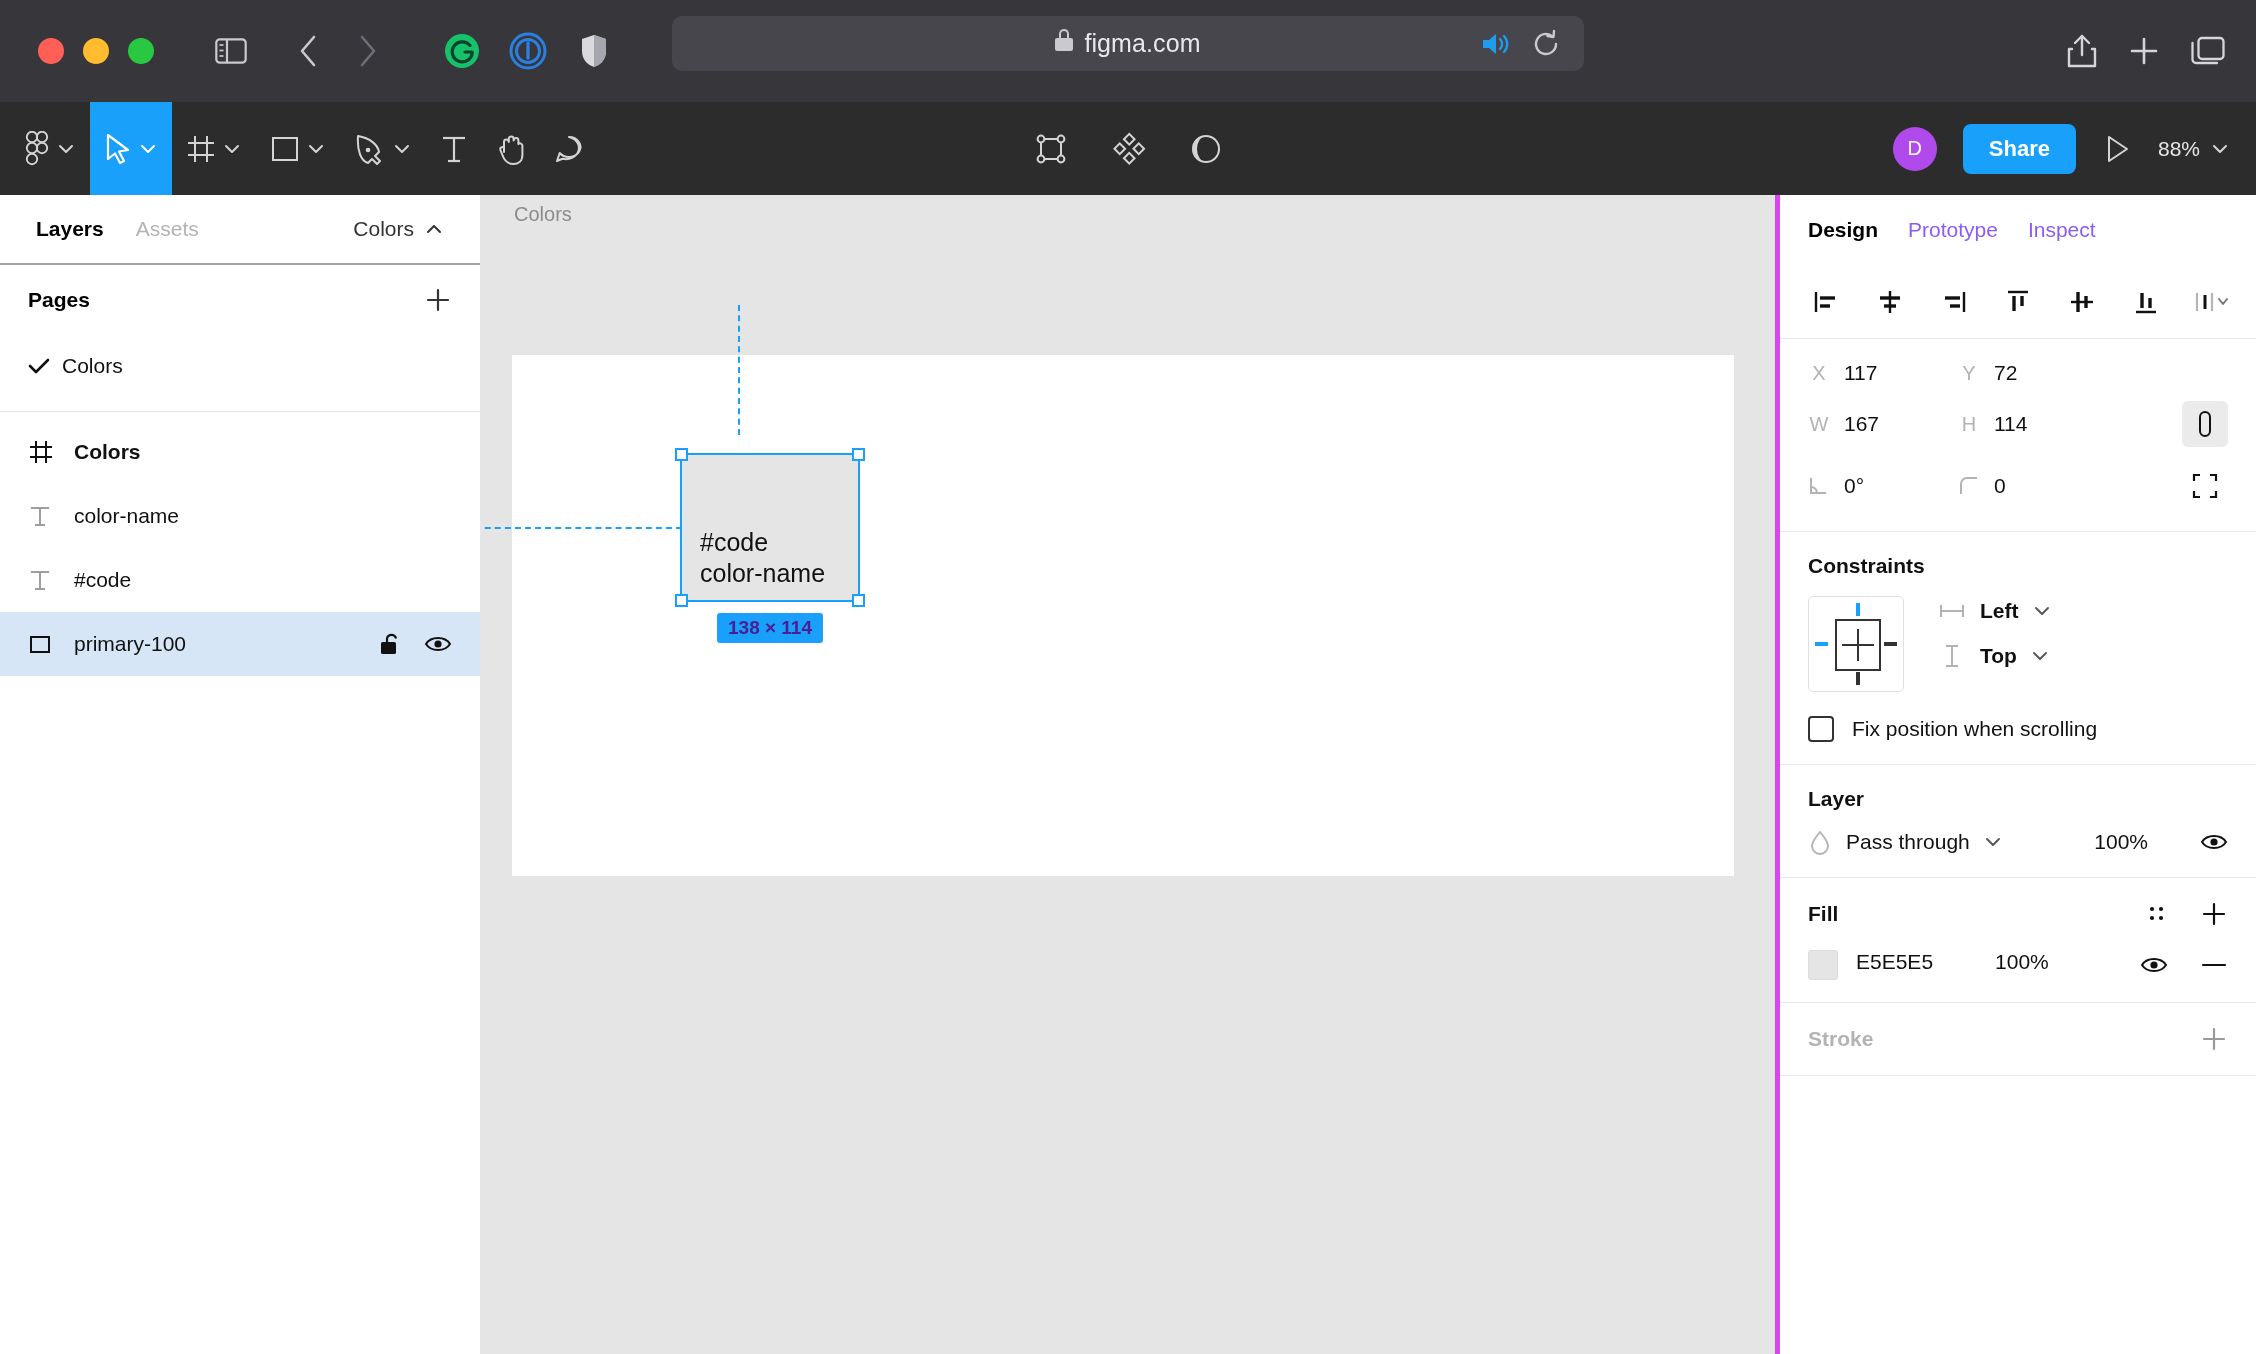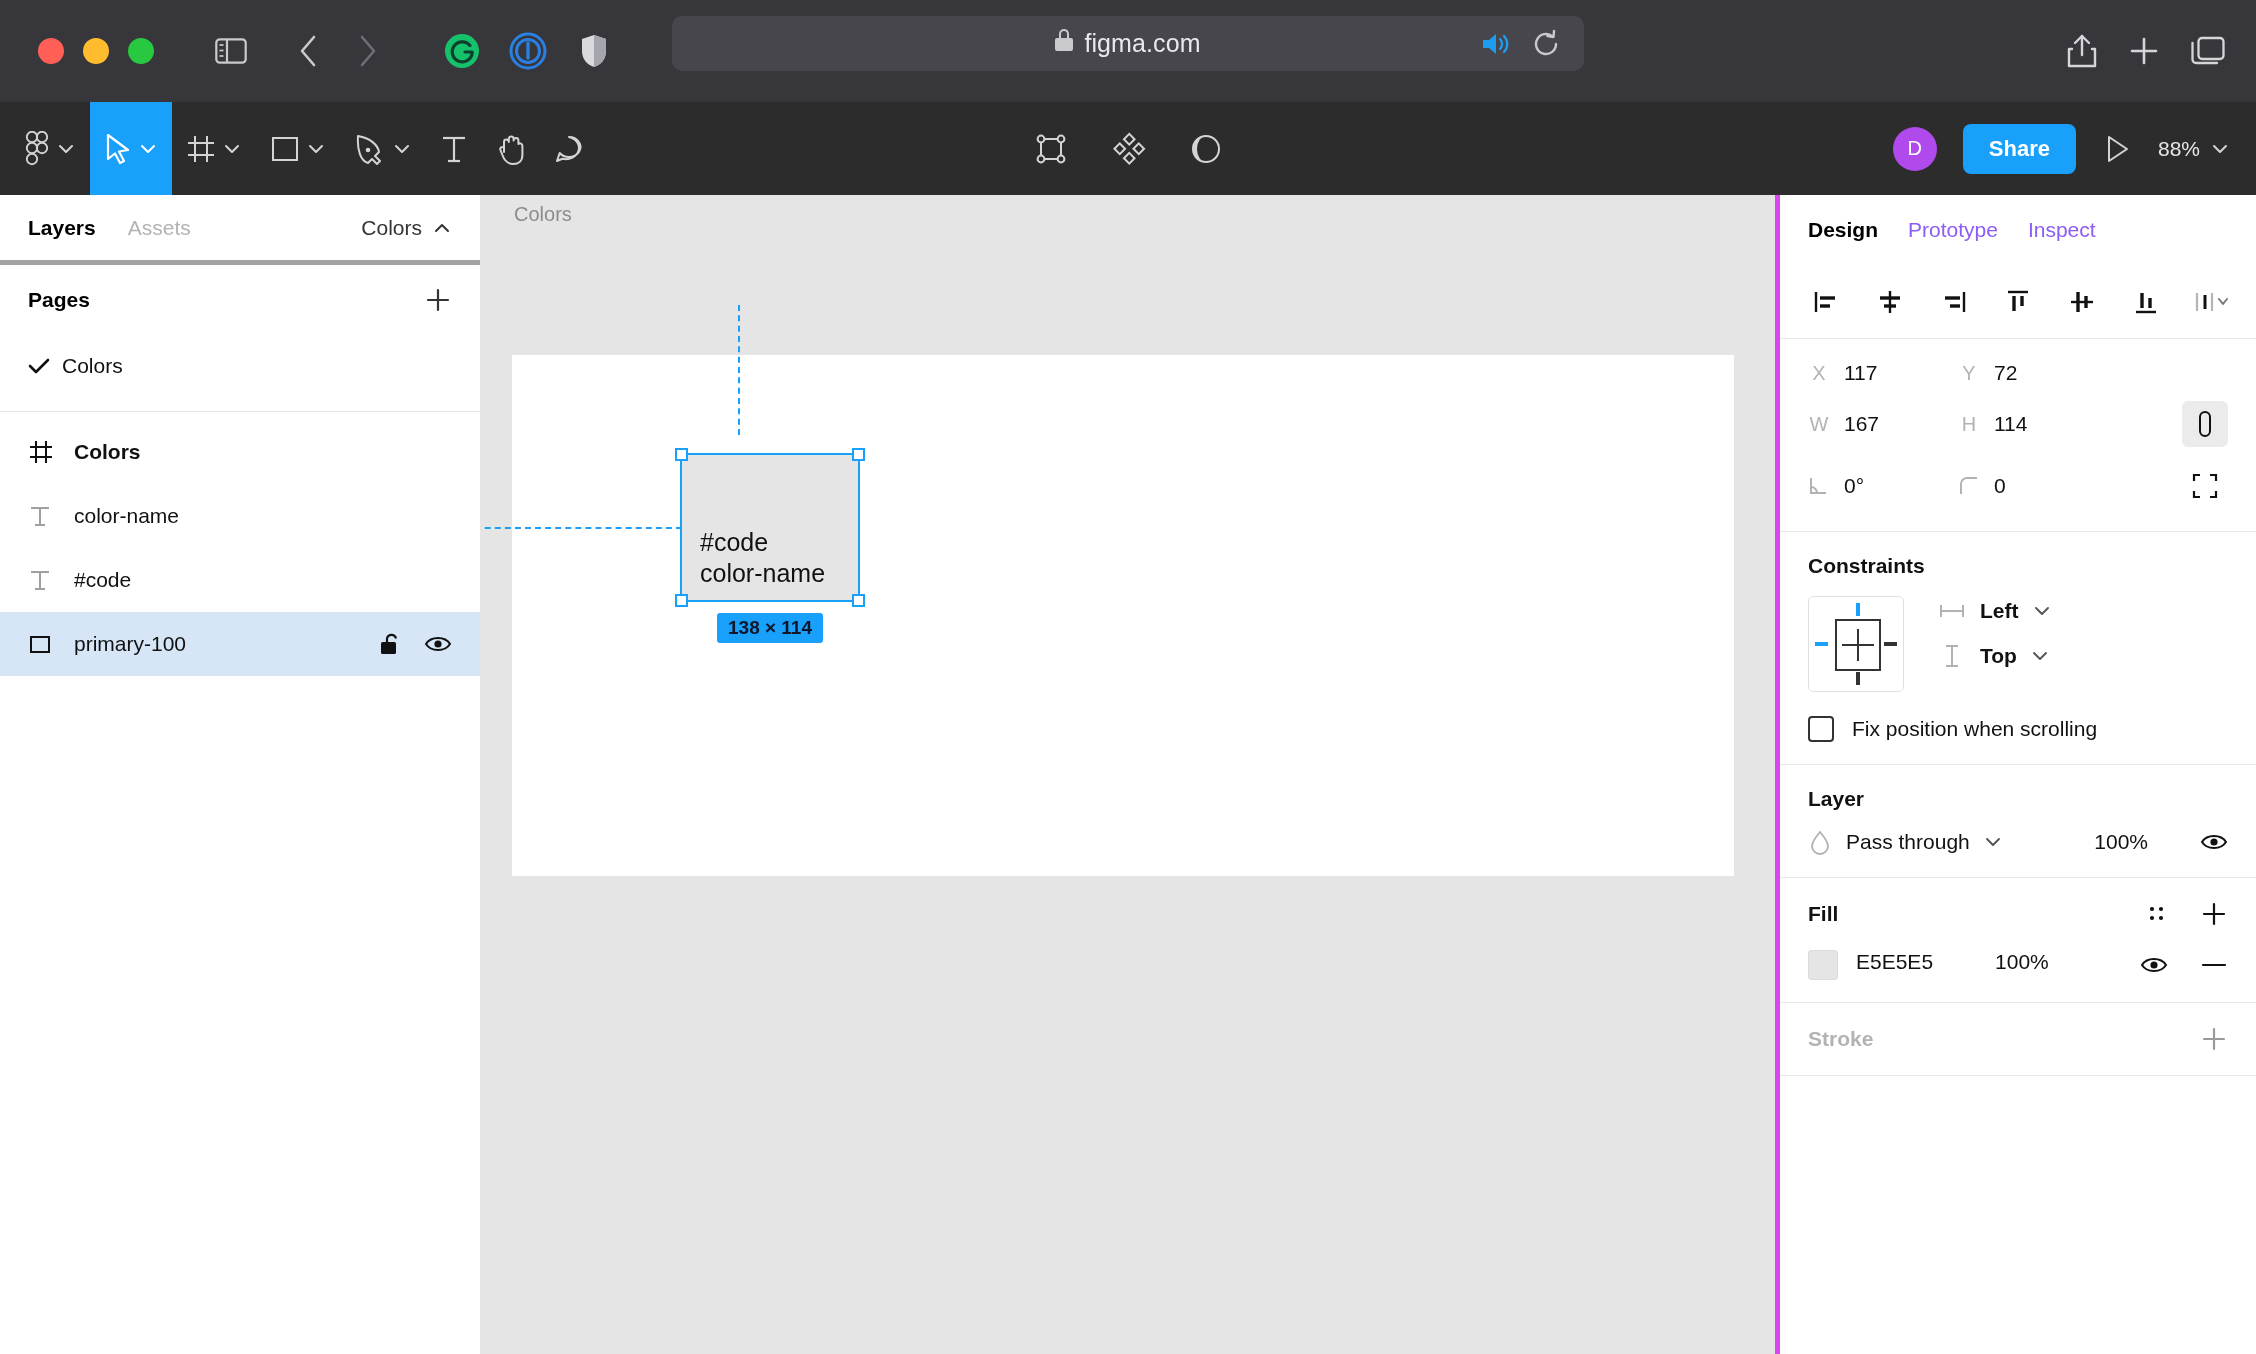--- a/index.html
+++ b/index.html
@@ -70,21 +70,21 @@
     display: flex; align-items: center; justify-content: center; border: none;
     font-family: "Liberation Sans", sans-serif;
   }
   .zoom-ctl { display: flex; align-items: center; gap: 10px; color: #e6e6e6; font-size: 21px; }
 
   
   .body-row { position: absolute; top: 195px; left: 0; width: 2256px; height: 1159px; display: flex; }
 
   
   .left-panel { width: 481px; height: 100%; background: #fff; border-right: 1px solid #e5e5e5; display: flex; flex-direction: column; }
-  .lp-tabs { height: 70px; display: flex; align-items: center; padding: 0 28px; border-bottom: 5px solid #a3a3a3; }
+  .lp-tabs { height: 70px; display: flex; align-items: center; padding: 0 36px; border-bottom: 2px solid #a3a3a3; }
   .lp-tab { font-size: 21px; color: #b3b3b3; margin-right: 32px; }
   .lp-tab.active { color: #000; font-weight: 700; }
   .lp-tab-right { margin-left: auto; display: flex; align-items: center; gap: 10px; font-size: 21px; color: #333; }
 
   .pages-sec { border-bottom: 1px solid #e5e5e5; padding-bottom: 14px; }
   .pages-head { height: 70px; display: flex; align-items: center; padding: 0 28px; }
   .pages-title { font-size: 21px; font-weight: 700; color: #000; }
   .pages-plus { margin-left: auto; }
   .page-row { height: 62px; display: flex; align-items: center; padding: 0 28px; }
   .page-check { width: 34px; display: flex; align-items: center; }
@@ -108,21 +108,21 @@
   .rect-sel {
     position: absolute; left: 170px; top: 100px; width: 176px; height: 145px;
     background: #e5e5e5; outline: 2px solid #18a0fb;
   }
   .rect-text { position: absolute; left: 18px; top: 72px; font-size: 25px; line-height: 1.24; color: #111; }
   .handle { position: absolute; width: 13px; height: 13px; background: #fff; border: 2px solid #18a0fb; }
   .h-tl { left: -7px; top: -7px; } .h-tr { right: -7px; top: -7px; }
   .h-bl { left: -7px; bottom: -7px; } .h-br { right: -7px; bottom: -7px; }
   .size-badge {
     position: absolute; left: 50%; transform: translateX(-50%); bottom: -43px;
-    background: #18a0fb; color: #0f172a; font-size: 19px; font-weight: 600;
+    background: #18a0fb; color: #4c1d95; font-size: 19px; font-weight: 600;
     padding: 4px 11px; border-radius: 3px; white-space: nowrap;
   }
   .guide-v { position: absolute; border-left: 2px dashed #18a0fb; }
   .guide-h { position: absolute; border-top: 2px dashed #18a0fb; }
 
   
   .right-panel { width: 481px; height: 100%; background: #fff; border-left: 5px solid #d946ef; display: flex; flex-direction: column; }
   .rp-tabs { height: 70px; display: flex; align-items: center; padding: 0 28px; }
   .rp-tab { font-size: 21px; color: #8b5cf6; margin-right: 30px; }
   .rp-tab.active { color: #000; font-weight: 700; }

